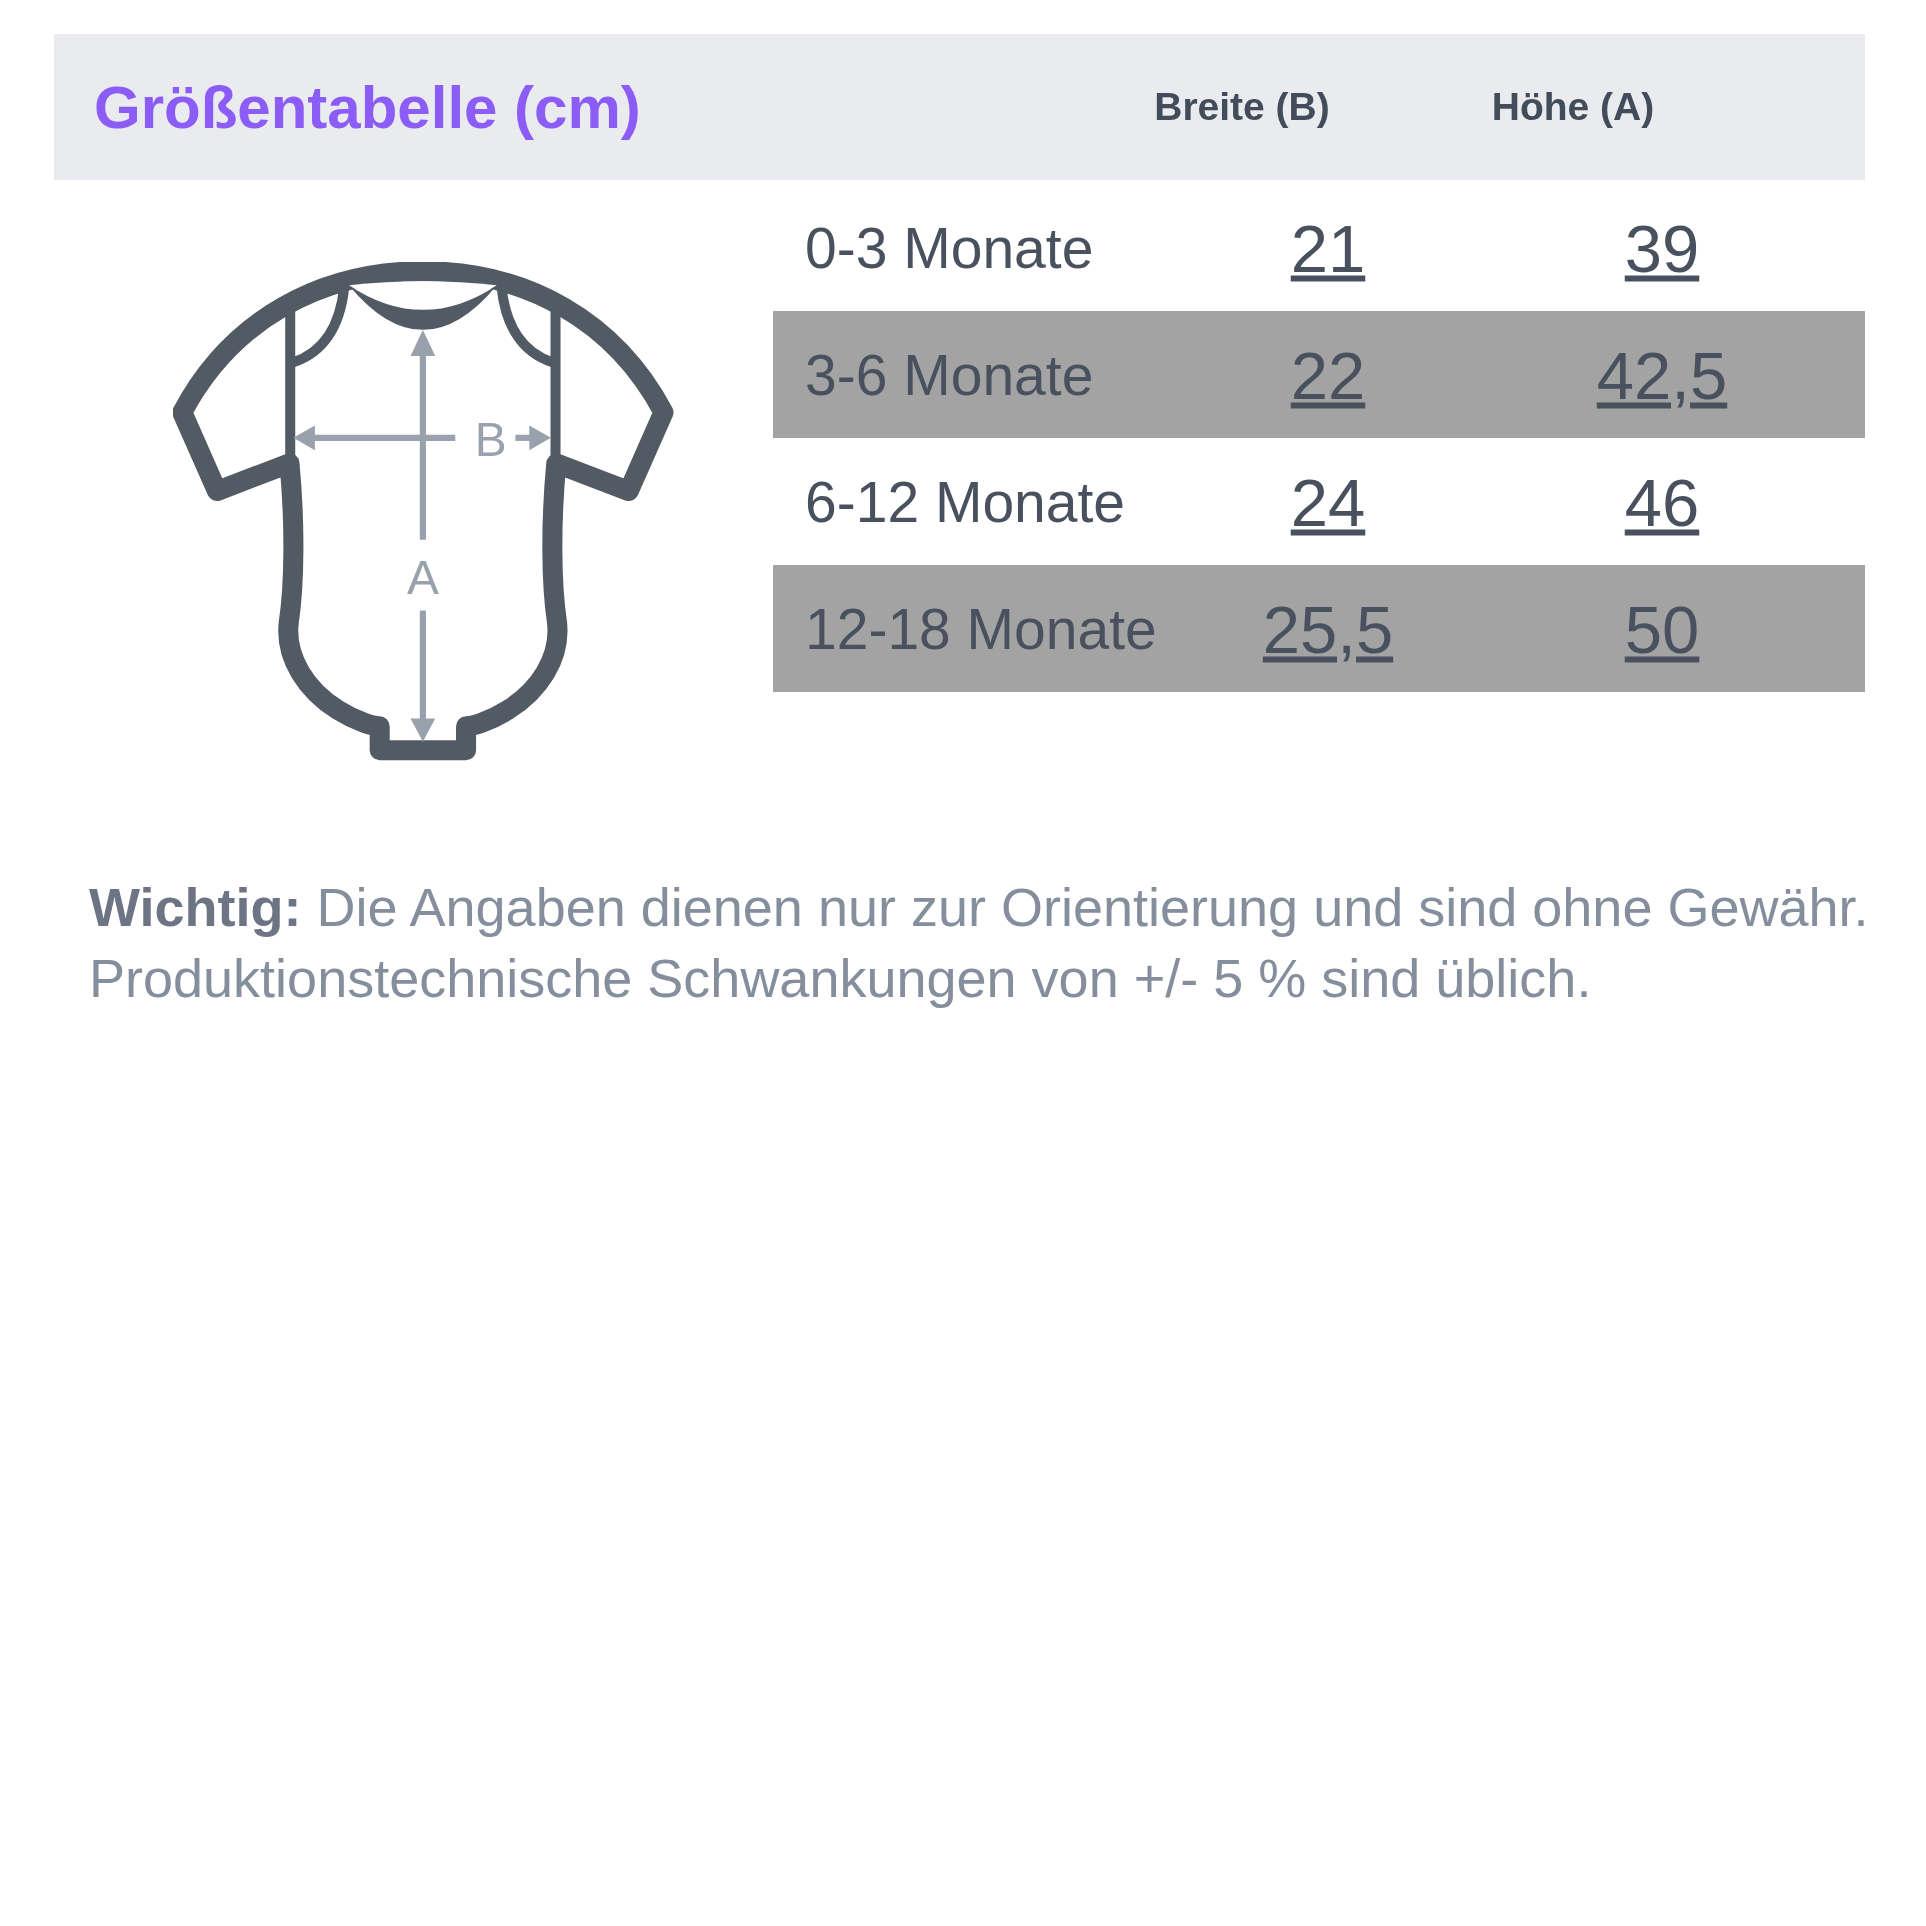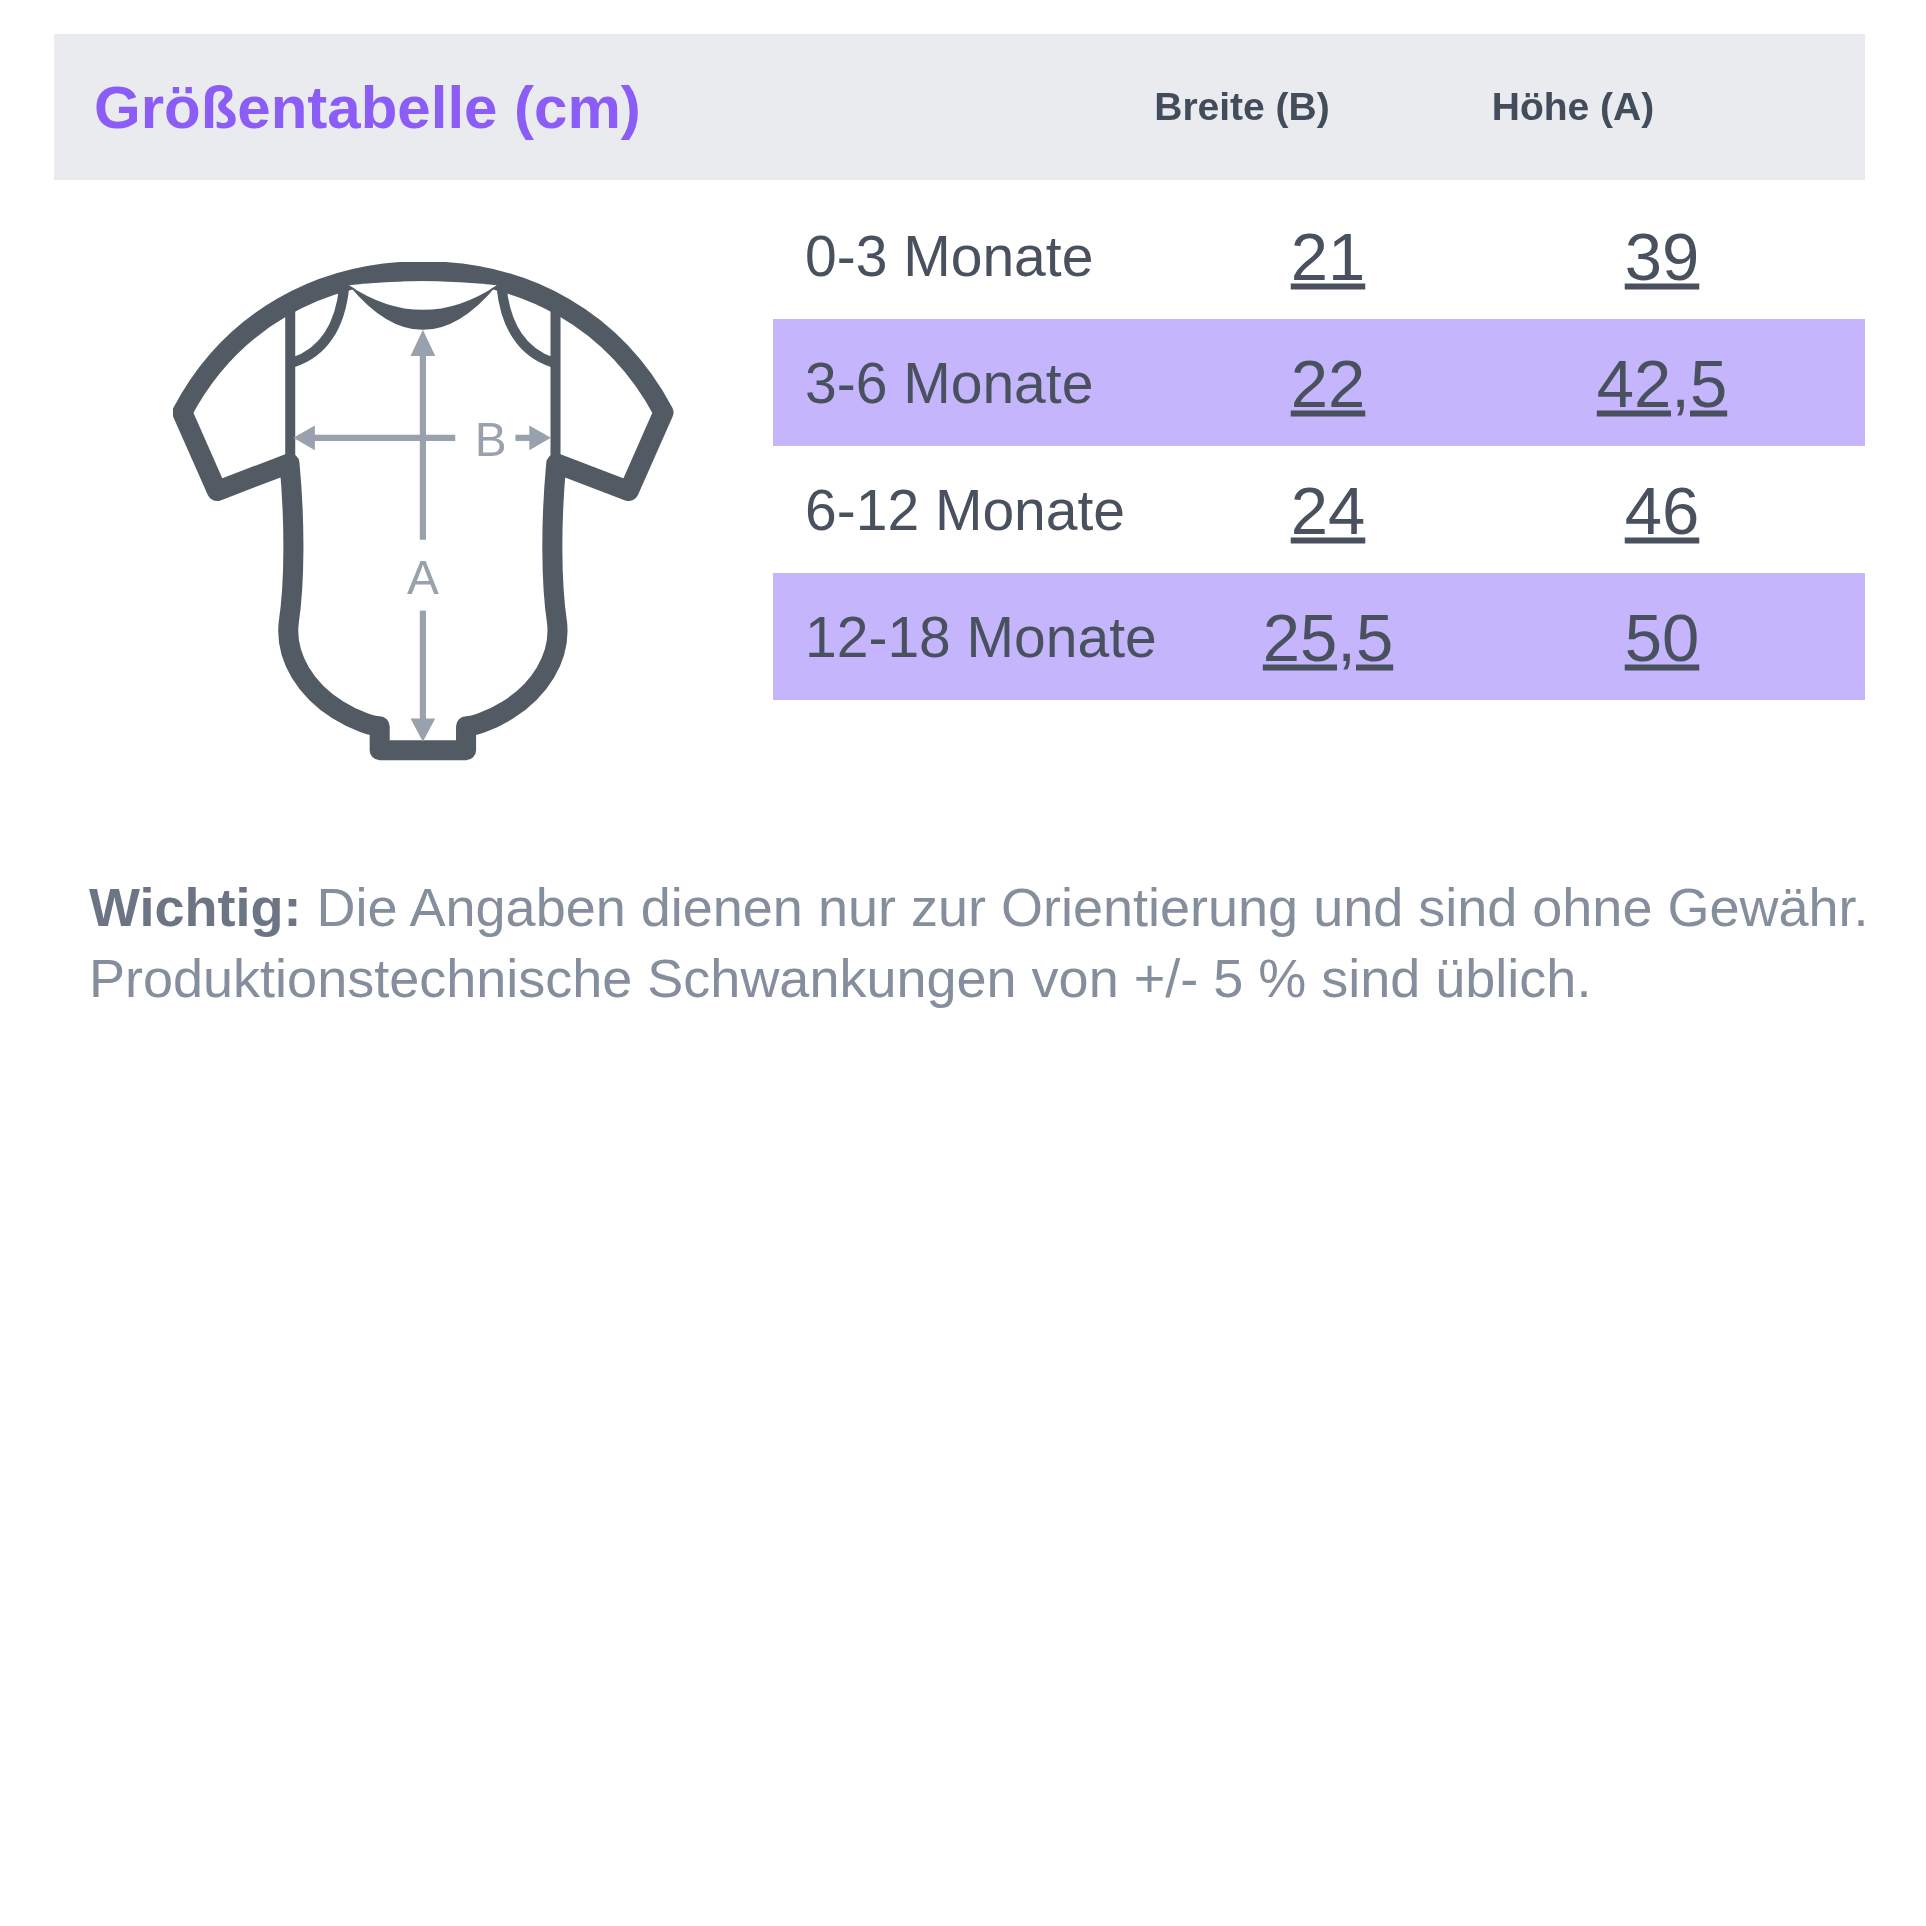--- a/index.html
+++ b/index.html
@@ -36,28 +36,28 @@
     font-weight: bold;
     color: #434c5a;
     white-space: nowrap;
   }
   .col-label.breite { left: 1188px; }
   .col-label.hoehe  { left: 1519px; }
 
   
   .rows {
     position: absolute;
-    left: 773px; top: 192px;
+    left: 773px; top: 184px;
     width: 1092px;
   }
   .row {
     position: relative;
     height: 127px;
   }
-  .row.alt { background: #c4b5fd; }
+  .row.alt { background: #a3a3a3; }
   .row .size-label {
     position: absolute;
     left: 32px; top: 50%;
     transform: translateY(-50%);
     font-size: 57px;
     color: #49515f;
     white-space: nowrap;
   }
   .row .val {
     position: absolute;

